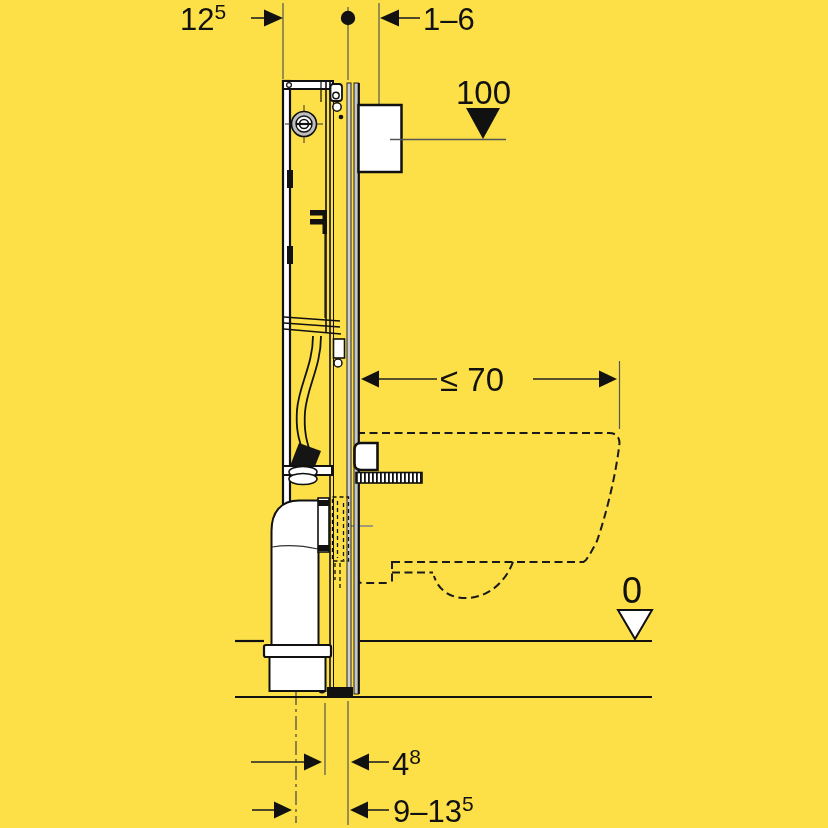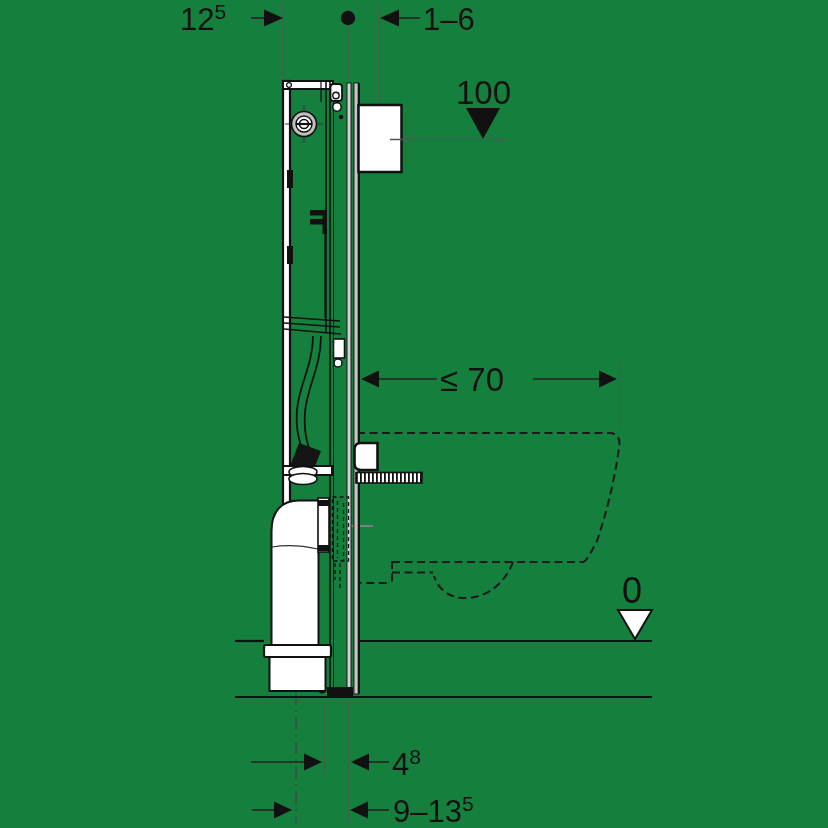--- a/index.html
+++ b/index.html
@@ -1,16 +1,16 @@
 <!DOCTYPE html>
 <html><head>
 <meta charset="utf-8">
 <style>
   html,body{margin:0;padding:0;background:#fff;}
-  .canvas{position:relative;width:828px;height:828px;background:#15803d;overflow:hidden;
+  .canvas{position:relative;width:828px;height:828px;background:#fde047;overflow:hidden;
           font-family:"Liberation Sans", sans-serif;}
   svg{display:block;}
   text{font-family:"Liberation Sans", sans-serif;fill:#111;}
   .dim-label{font-size:31px;}
   .dim-label-sup{font-size:21px;}
   .lvl-label{font-size:33px;}
   .zero-label{font-size:36px;}
 </style>
 </head>
 <body>

